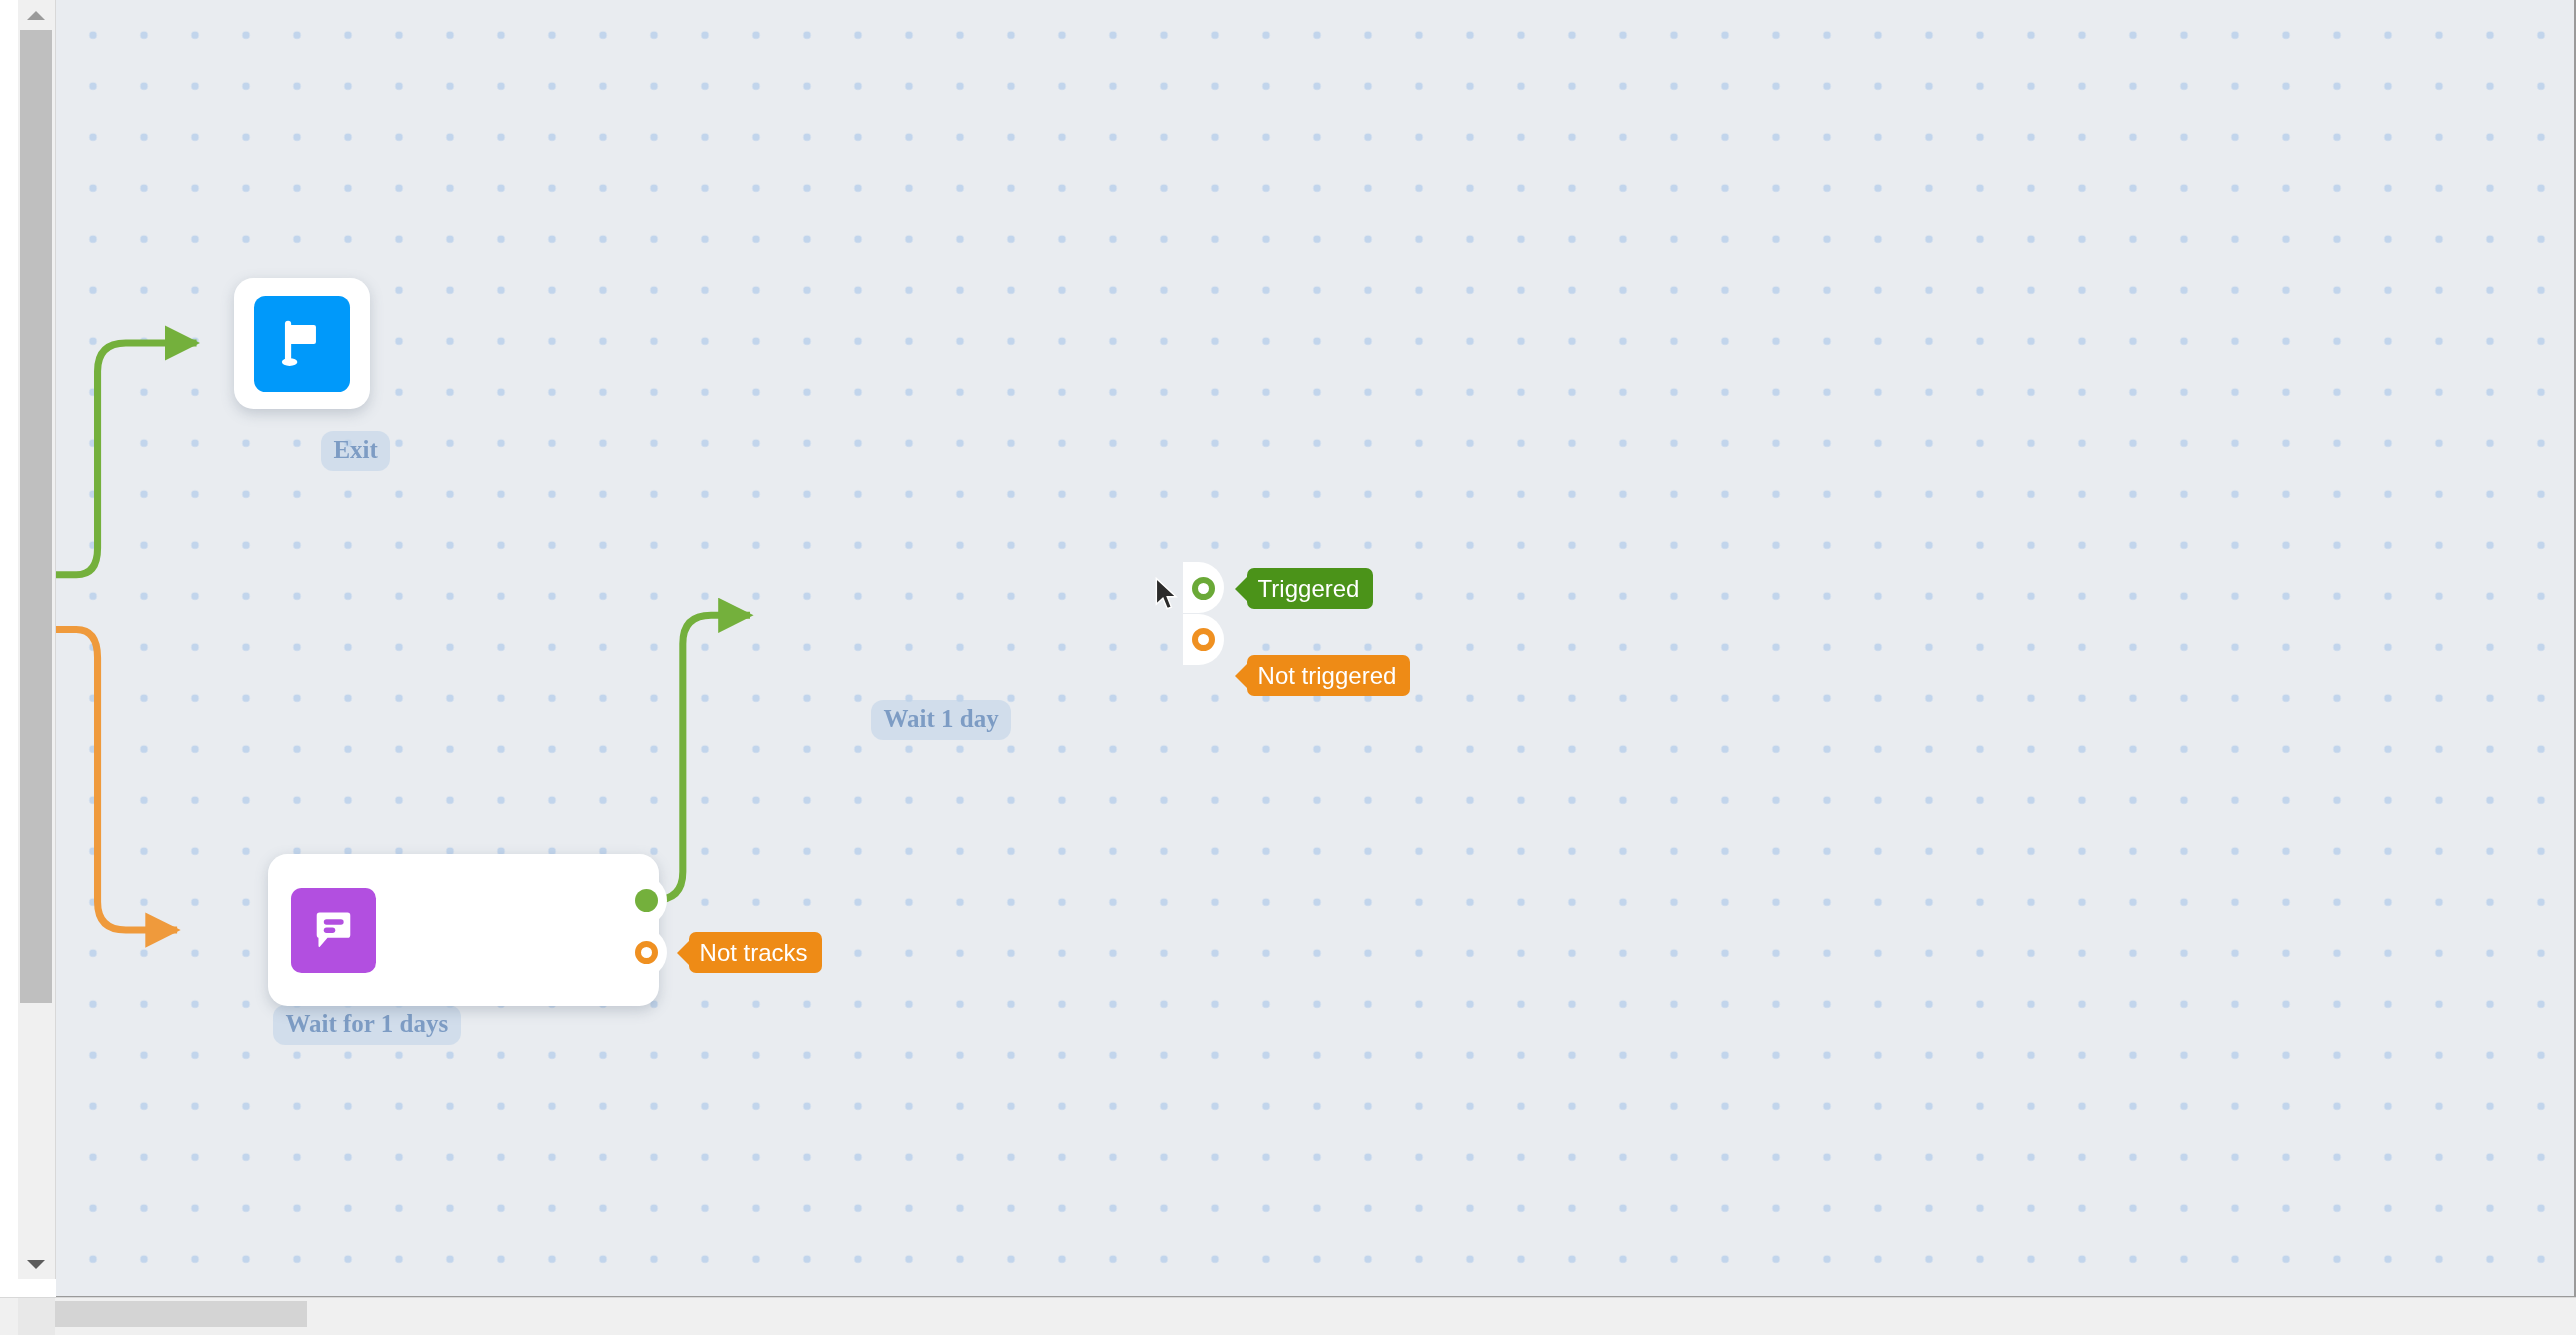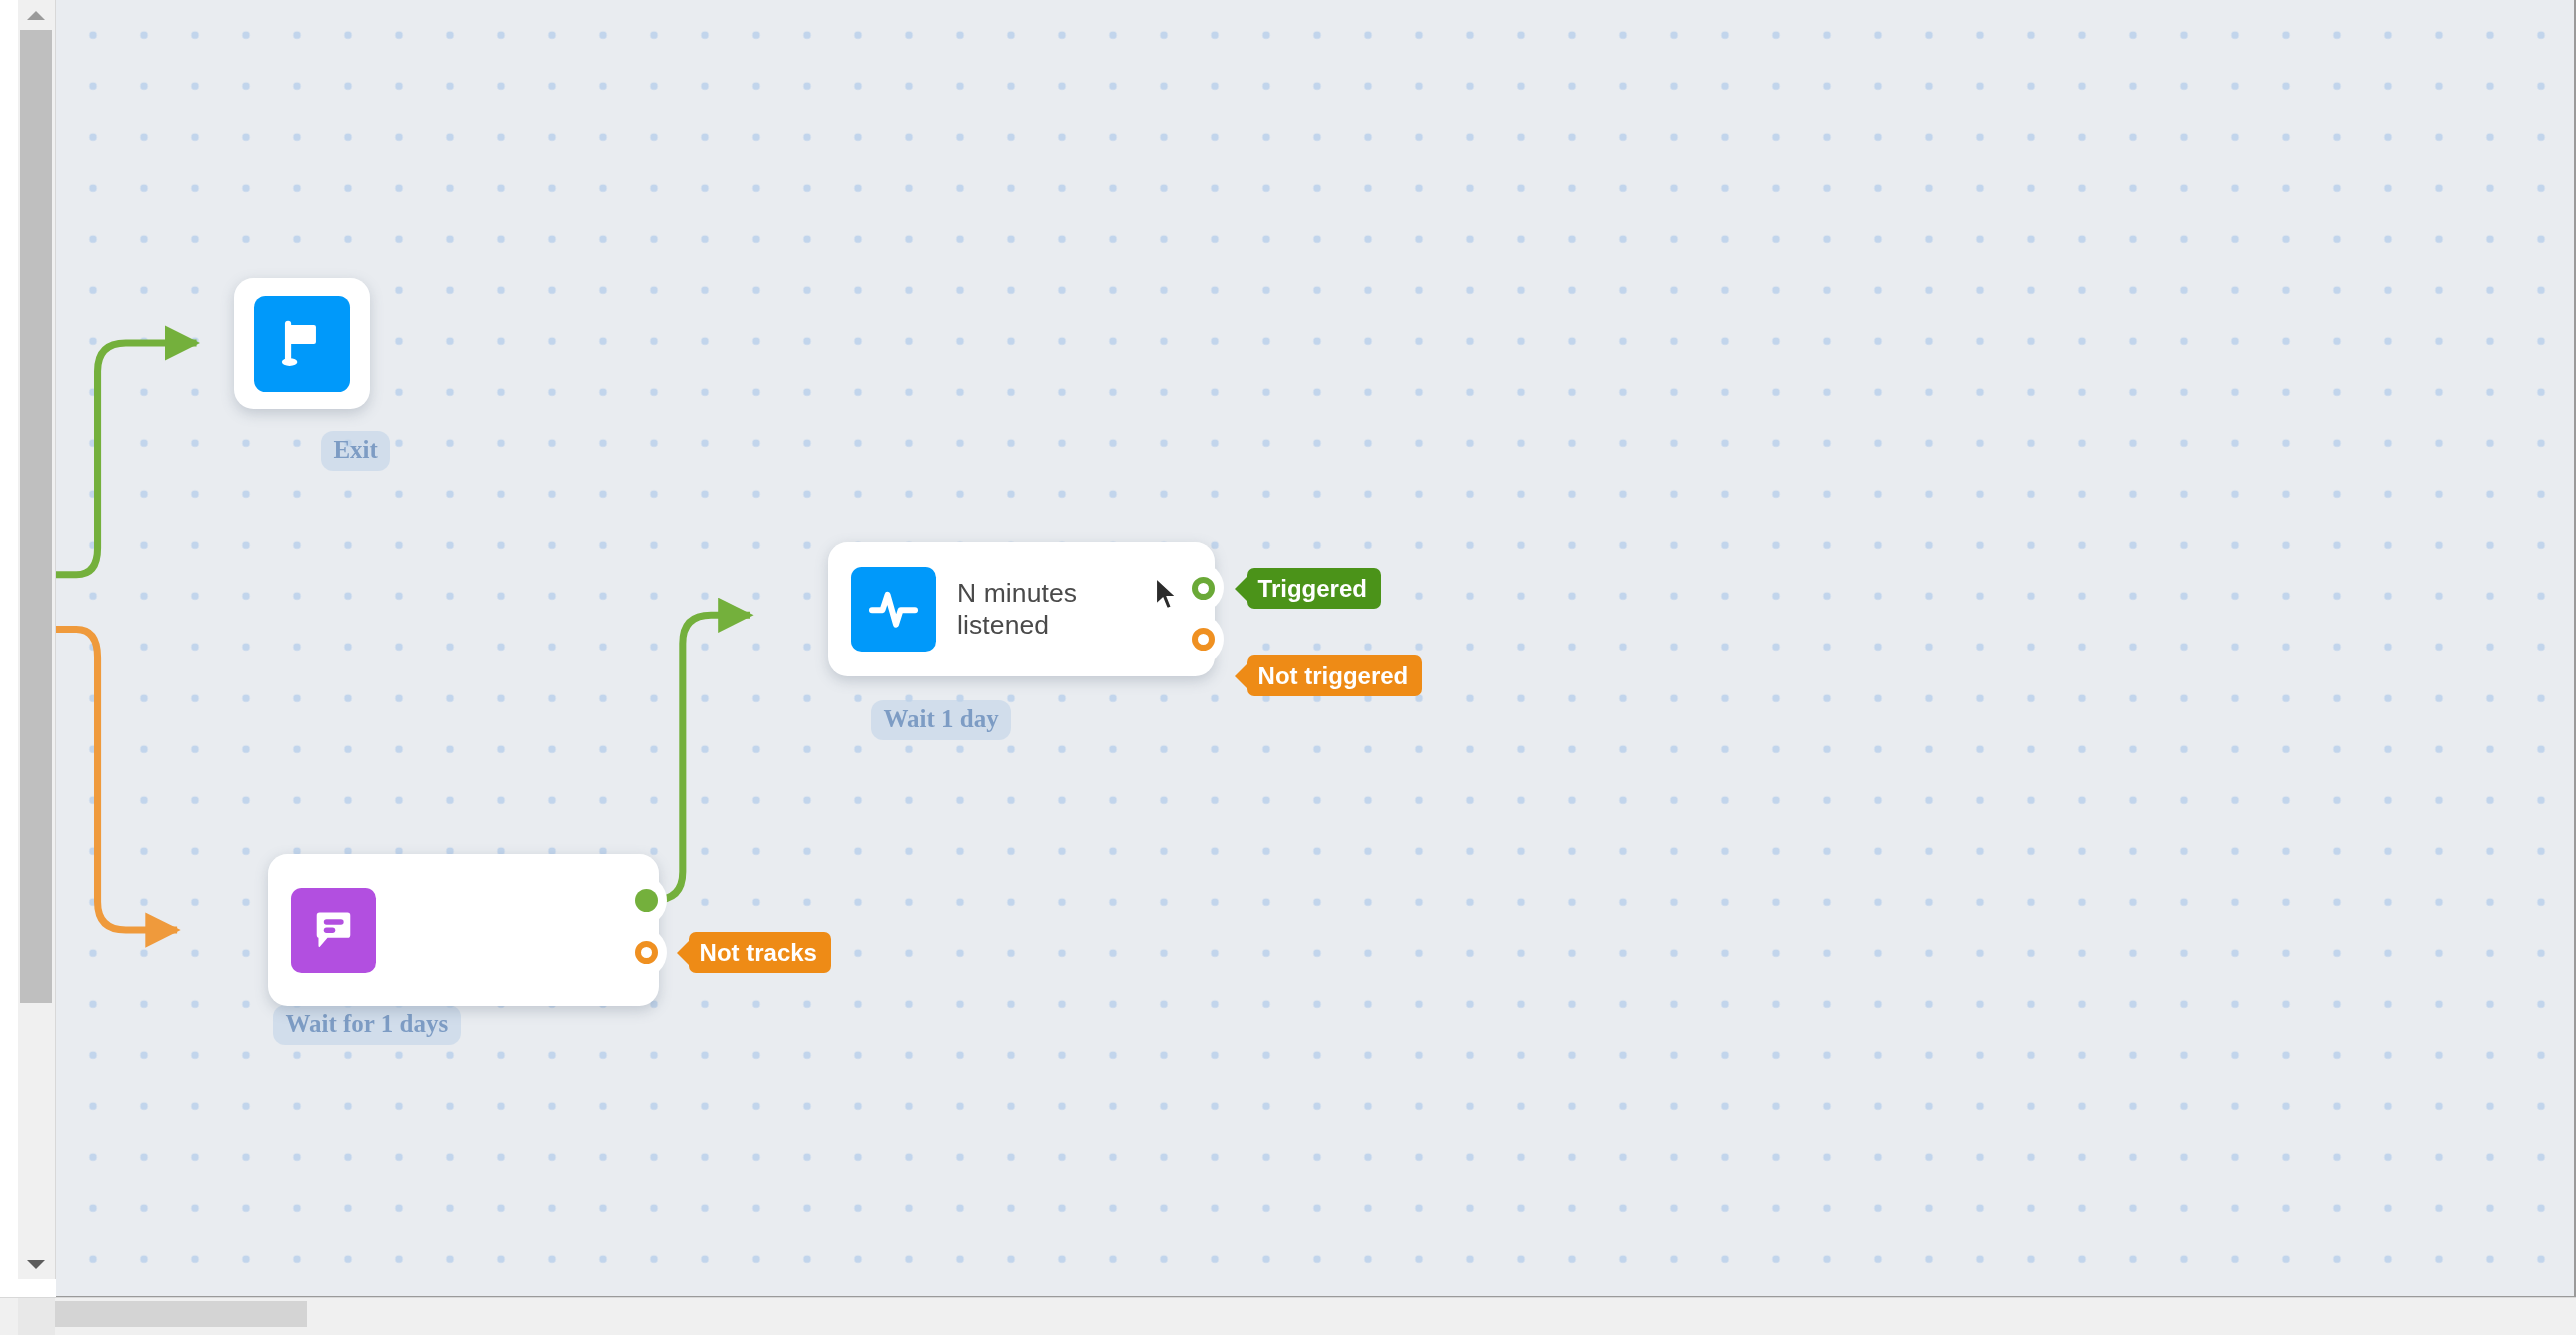--- a/index.html
+++ b/index.html
@@ -217,21 +217,21 @@
   
   .badge {
     position: absolute;
     display: flex;
     align-items: center;
     height: 41px;
     padding: 0 14px 0 10.6px;
     border-radius: 7px;
     color: #ffffff;
     font-size: 24px;
-    font-weight: bold;
+    font-weight: normal;
     white-space: nowrap;
     z-index: 32;
     font-family: "Liberation Sans", sans-serif;
   }
   .badge::before {
     content: "";
     position: absolute;
     left: -12.4px;
     top: 50%;
     transform: translateY(-50%);
@@ -299,29 +299,20 @@
       </div>
     </div>
 
     <div class="port-notch" style="left:570px; top:875px;"></div>
     <div class="port-notch" style="left:570px; top:927px;"></div>
     <div class="port fill-green" style="left:579px; top:889px;"></div>
     <div class="port ring-orange" style="left:579px; top:941px;"></div>
     <div class="badge orange" style="left:633px; top:932px;">Not tracks</div>
     <div class="caption" style="left:217px; top:1005px;">Wait for 1 days</div>
 
-    <div class="node node-wide" style="left:772px; top:542px; width:387px; height:134px;">
-      <div class="node-icon md" style="background:#0099fa;">
-        <svg width="55" height="55" viewBox="0 0 24 24" aria-hidden="true">
-          <path d="M2.6 12.3 L7.2 12.3 L9.4 5.6 L13.1 18.6 L15.1 12.3 L21.4 12.3" fill="none" stroke="#ffffff" stroke-width="2.6" stroke-linecap="round" stroke-linejoin="round"></path>
-        </svg>
-      </div>
-      <div class="node-title">N minutes
-listened</div>
-    </div>
 
     <div class="port-notch" style="left:1127px; top:562px;"></div>
     <div class="port-notch" style="left:1127px; top:614px;"></div>
     <div class="port ring-green" style="left:1136px; top:577px;"></div>
     <div class="port ring-orange" style="left:1136px; top:628px;"></div>
     <div class="badge green" style="left:1191px; top:568px;">Triggered</div>
     <div class="badge orange" style="left:1191px; top:619px;margin-top:36px;">Not triggered</div>
     <div class="caption" style="left:771px; top:700px;margin-left:44px;">Wait 1 day</div>
 
     <svg class="cursor-arrow" style="left:1098px; top:577px;" width="26.5" height="35" viewBox="0 0 12 17">

